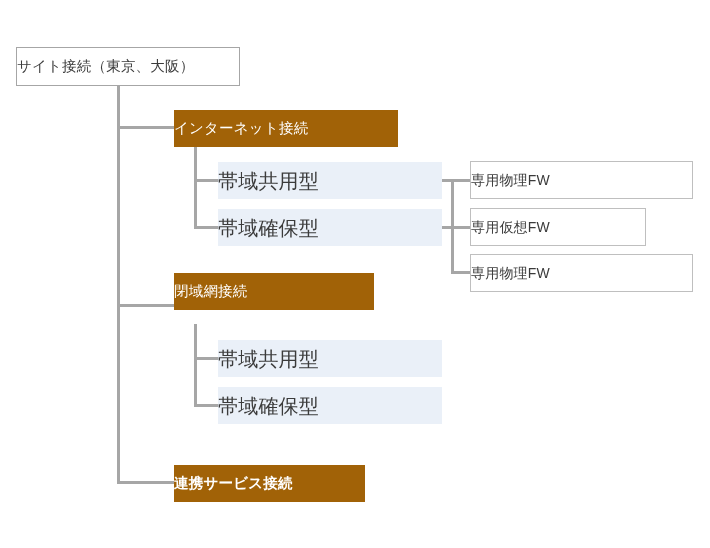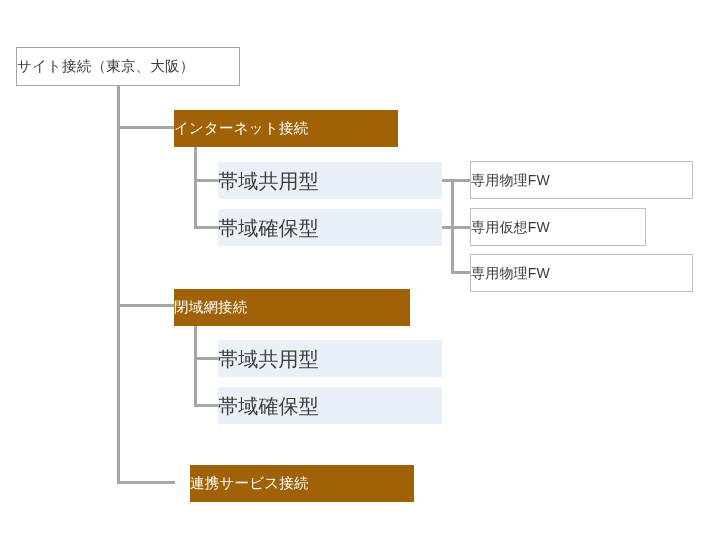--- a/index.html
+++ b/index.html
@@ -105,29 +105,29 @@
   </div>
 
   <div class="node node-outline" style="left:470px; top:208px; width:176px; height:38px;">
     <span>専用仮想FW</span>
   </div>
 
   <div class="node node-outline" style="left:470px; top:254px; width:223px; height:38px;">
     <span>専用物理FW</span>
   </div>
 
-  <div class="node node-primary" style="left:174px; top:289px; width:236px; height:37px;">
+  <div class="node node-primary" style="left:174px; top:273px; width:200px; height:37px;">
     <span>閉域網接続</span>
   </div>
 
   <div class="node node-sub" style="left:218px; top:340px; width:224px; height:37px;">
     <span>帯域共用型</span>
   </div>
 
   <div class="node node-sub" style="left:218px; top:387px; width:224px; height:37px;">
     <span>帯域確保型</span>
   </div>
 
-  <div class="node node-primary" style="left:190px; top:465px; width:224px; height:37px;">
+  <div class="node node-primary" style="left:174px; top:465px; width:191px; height:37px;font-weight:bold;">
     <span>連携サービス接続</span>
   </div>
 
 </div>
 
 </body></html>

